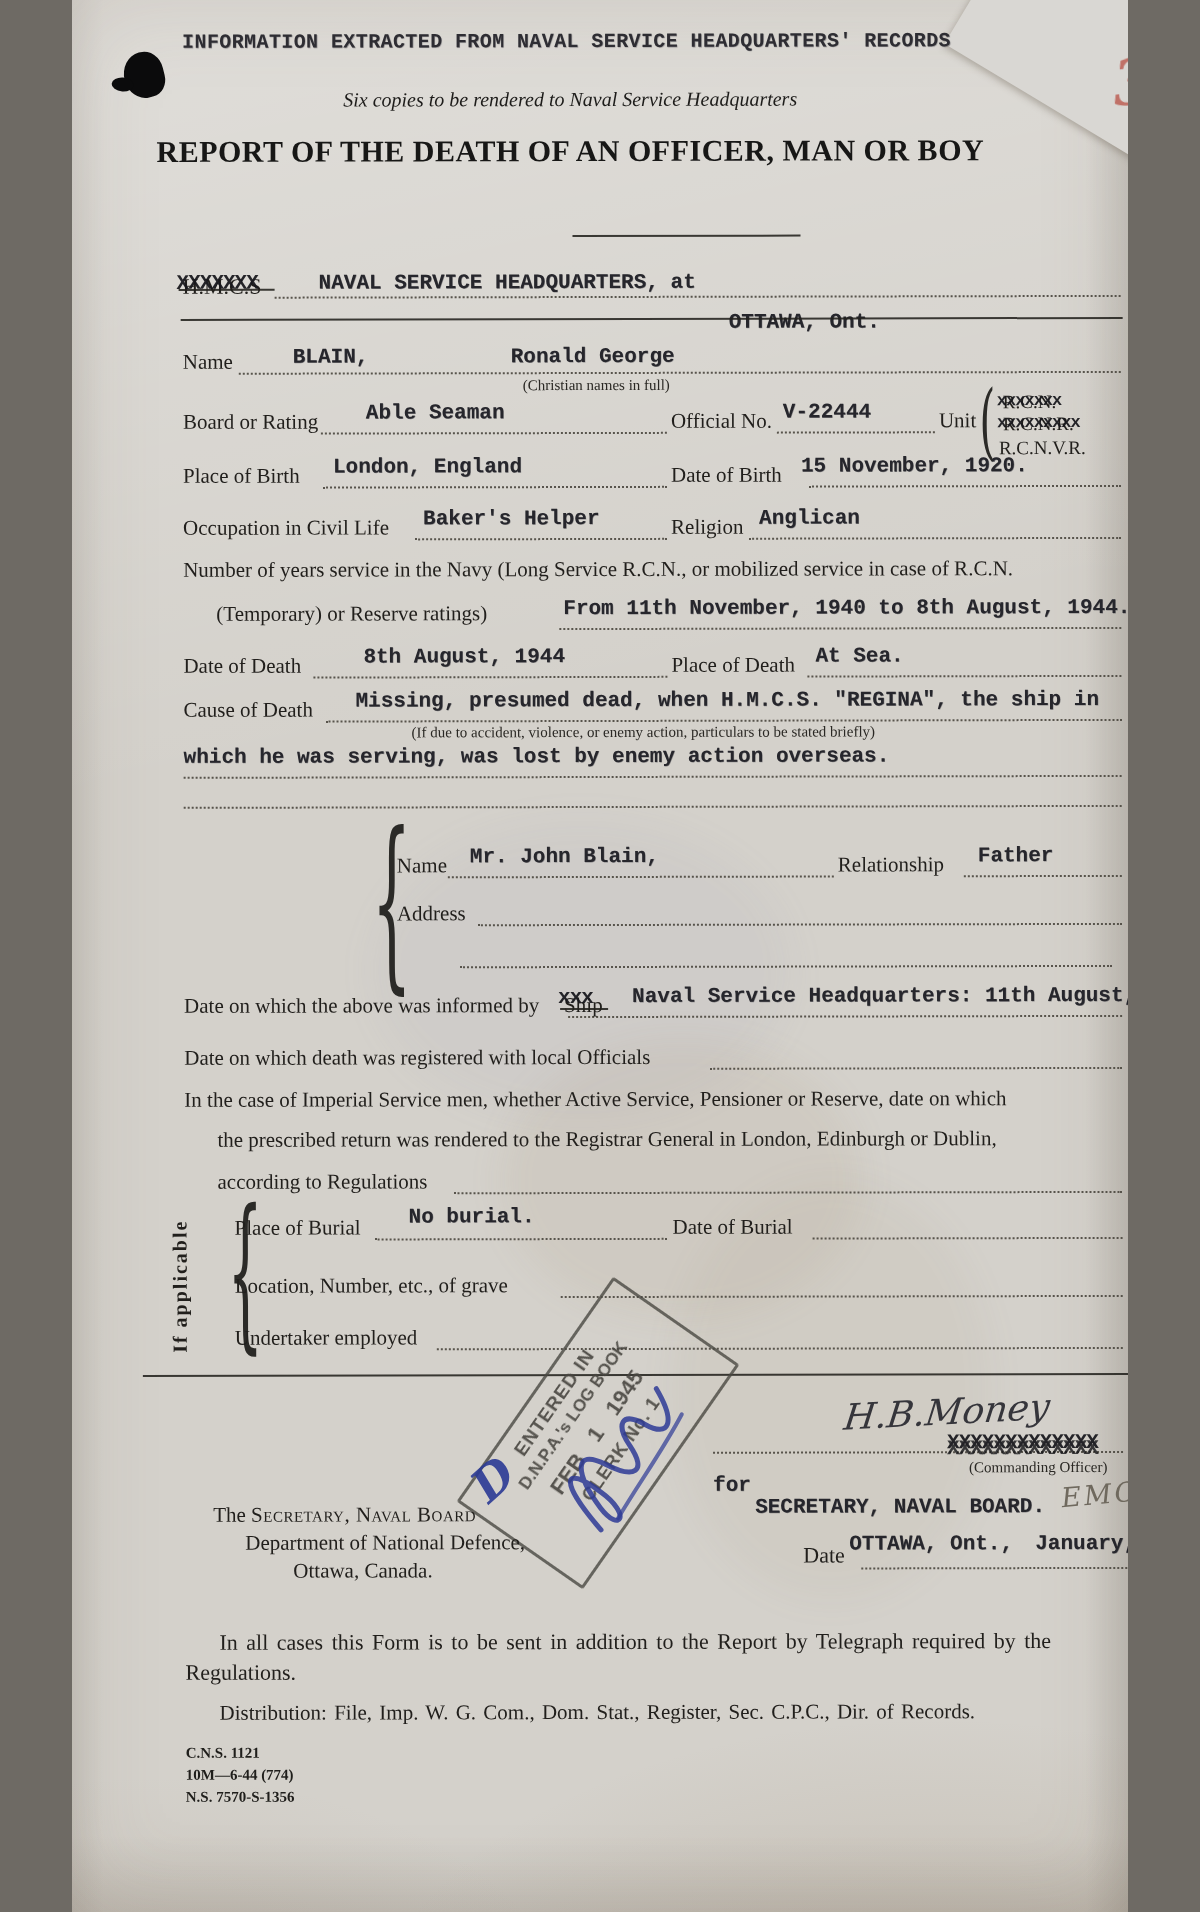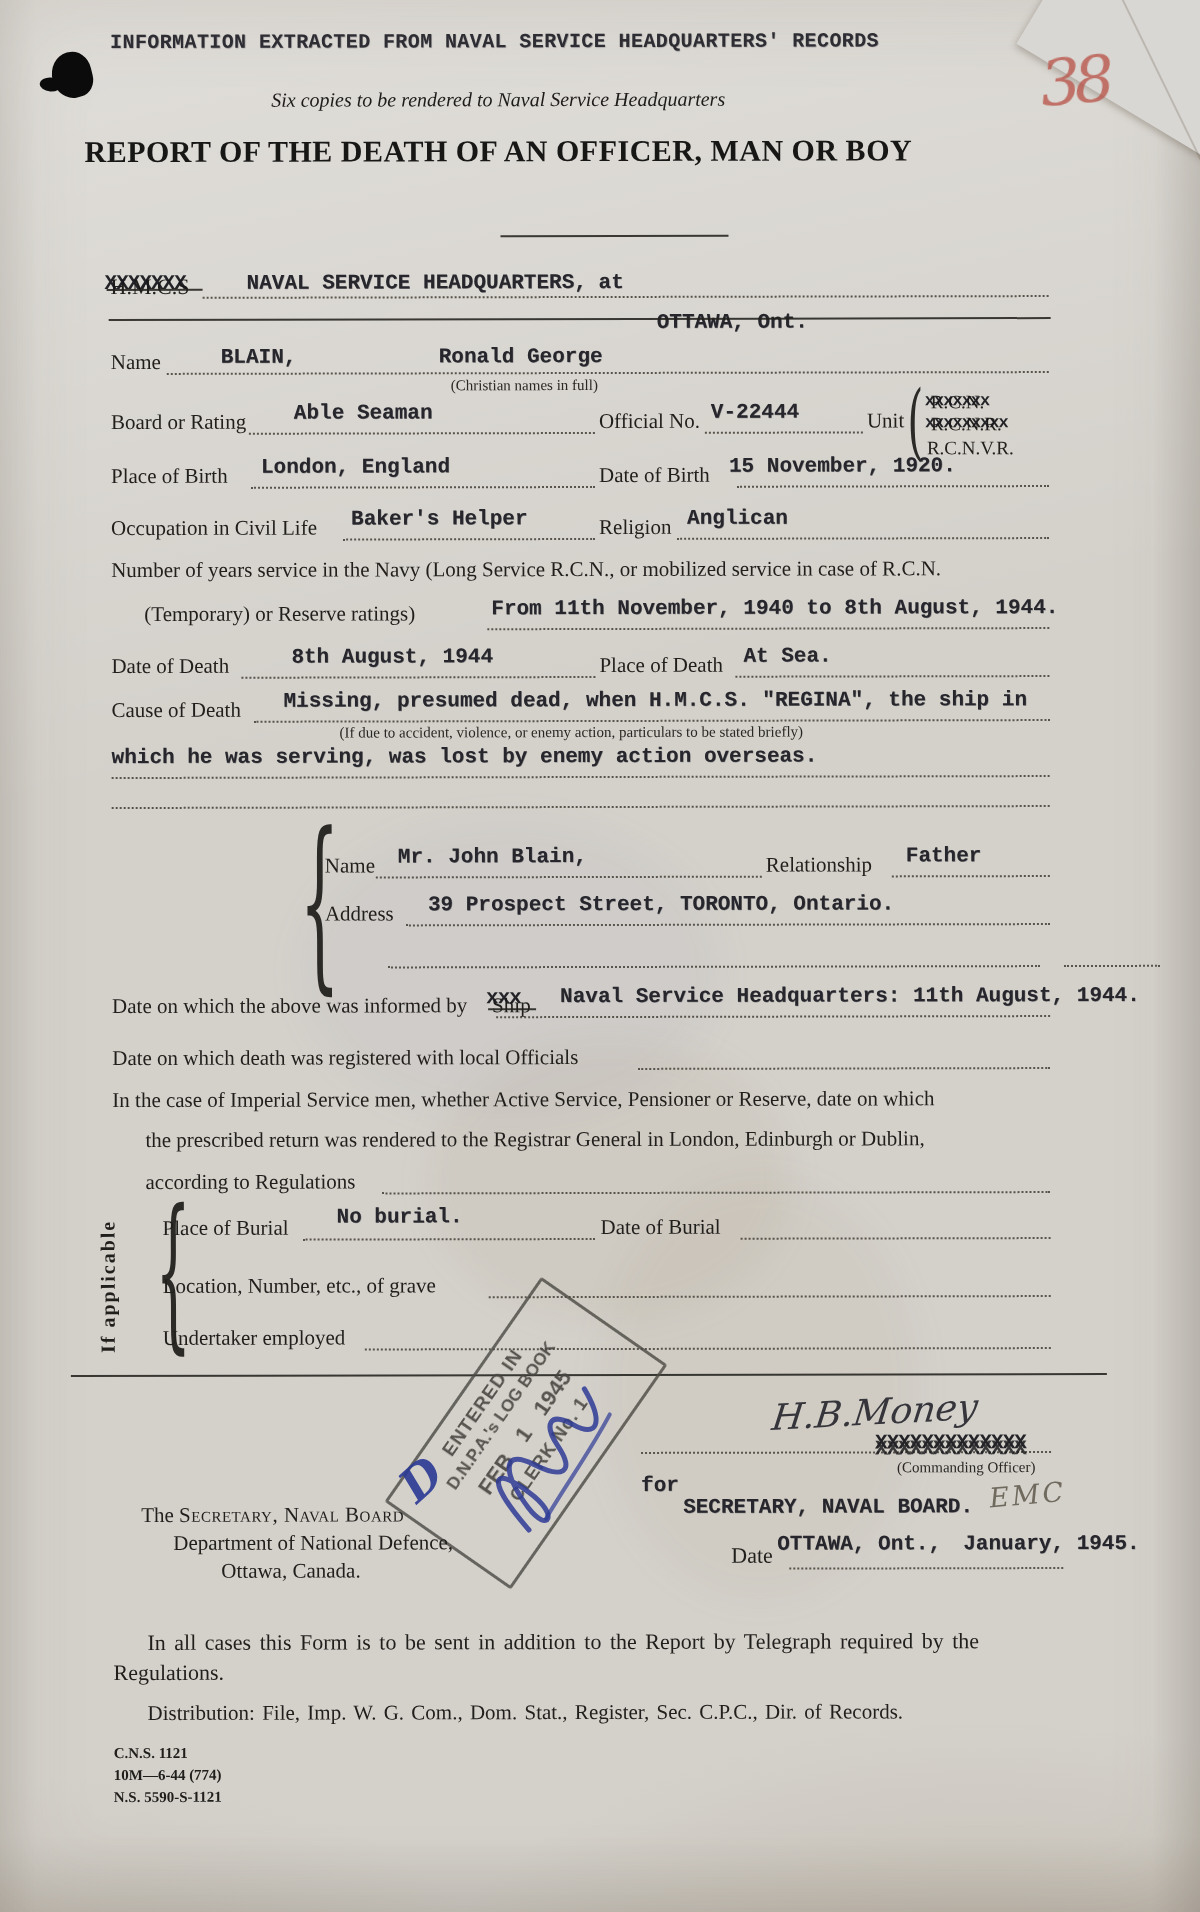--- a/index.html
+++ b/index.html
@@ -1,18 +1,18 @@
 <!DOCTYPE html>
 <html><head>
 <meta charset="utf-8">
 <style>
   html,body{margin:0;padding:0;}
   body{background:#6e6a64;font-family:"Liberation Serif","DejaVu Serif",serif;}
   .page{
-    position:relative;width:1200px;height:1912px;overflow:hidden;margin:0 auto;
+    position:relative;width:1056px;height:1912px;overflow:hidden;margin:0 auto;
     background-color:#d4d1cb;
     background-image:
       linear-gradient(168deg, rgba(255,255,255,.28) 0%, rgba(255,255,255,0) 38%),
       radial-gradient(950px 560px at 82% 108%, rgba(138,116,86,.25), rgba(0,0,0,0) 62%),
       radial-gradient(700px 420px at 8% 106%, rgba(140,120,95,.14), rgba(0,0,0,0) 60%),
       linear-gradient(90deg, rgba(90,85,75,.10), rgba(0,0,0,0) 3%, rgba(0,0,0,0) 96%, rgba(80,74,64,.16)),
       linear-gradient(0deg, rgba(86,76,62,.12), rgba(0,0,0,0) 4%);
     box-shadow: inset 0 0 90px rgba(120,108,90,.18);
   }
   .abs{position:absolute;}
@@ -155,21 +155,20 @@
 
     <span class="brace" style="left:272px;top:826px;font-size:150px;line-height:150px;transform:scale(.42,1.25);">{</span>
     <div class="dots" style="left:376px;top:876px;width:386px;"></div>
     <div class="dots" style="left:892px;top:876px;width:158px;"></div>
     <span class="l" style="left:325px;top:853px;">Name</span>
     <span class="t" style="left:398px;top:845px;">Mr. John Blain,</span>
     <span class="l" style="left:766px;top:853px;">Relationship</span>
     <span class="t" style="left:906px;top:845px;">Father</span>
     <div class="dots" style="left:406px;top:924px;width:644px;"></div>
     <span class="l" style="left:325px;top:901px;">Address</span>
-    <span class="t" style="left:428px;top:893px;">39 Prospect Street, TORONTO, Ontario.</span>
     <div class="dots" style="left:388px;top:966px;width:652px;"></div>
     <div class="dots" style="left:1064px;top:966px;width:96px;"></div>
 
     <div class="dots" style="left:496px;top:1016px;width:554px;"></div>
     <span class="l" style="left:112px;top:993px;">Date on which the above was informed by</span>
     <span class="l" style="left:492px;top:993px;">Ship</span>
     <span class="xo" style="left:486px;top:986px;font-size:21px;">xxx</span>
     <div class="hline" style="left:488px;top:1008px;width:48px;border-top-width:2px;"></div>
     <span class="t" style="left:560px;top:985px;">Naval Service Headquarters: 11th August, 1944.</span>
     <span class="l" style="left:112px;top:1045px;">Date on which death was registered with local Officials</span>
@@ -222,16 +221,16 @@
       <span>The </span><span class="scaps">Secretary, Naval Board</span>
     </div>
     <span class="l" style="left:172px;top:1530px;">Department of National Defence,</span>
     <span class="l" style="left:220px;top:1558px;">Ottawa, Canada.</span>
 
     <span class="l foot" style="left:146px;top:1629px;">In all cases this Form is to be sent in addition to the Report by Telegraph required by the</span>
     <span class="l foot" style="left:112px;top:1659px;">Regulations.</span>
     <span class="l" style="left:146px;top:1700px;word-spacing:2px;">Distribution: File, Imp. W. G. Com., Dom. Stat., Register, Sec. C.P.C., Dir. of Records.</span>
     <span class="formno" style="left:112px;top:1744px;">C.N.S. 1121</span>
     <span class="formno" style="left:112px;top:1766px;">10M—6-44 (774)</span>
-    <span class="formno" style="left:112px;top:1788px;">N.S. 5590-S-1121</span>
+    <span class="formno" style="left:112px;top:1788px;">N.S. 7570-S-1356</span>
 
   </div>
 </div>
 
 </body></html>

